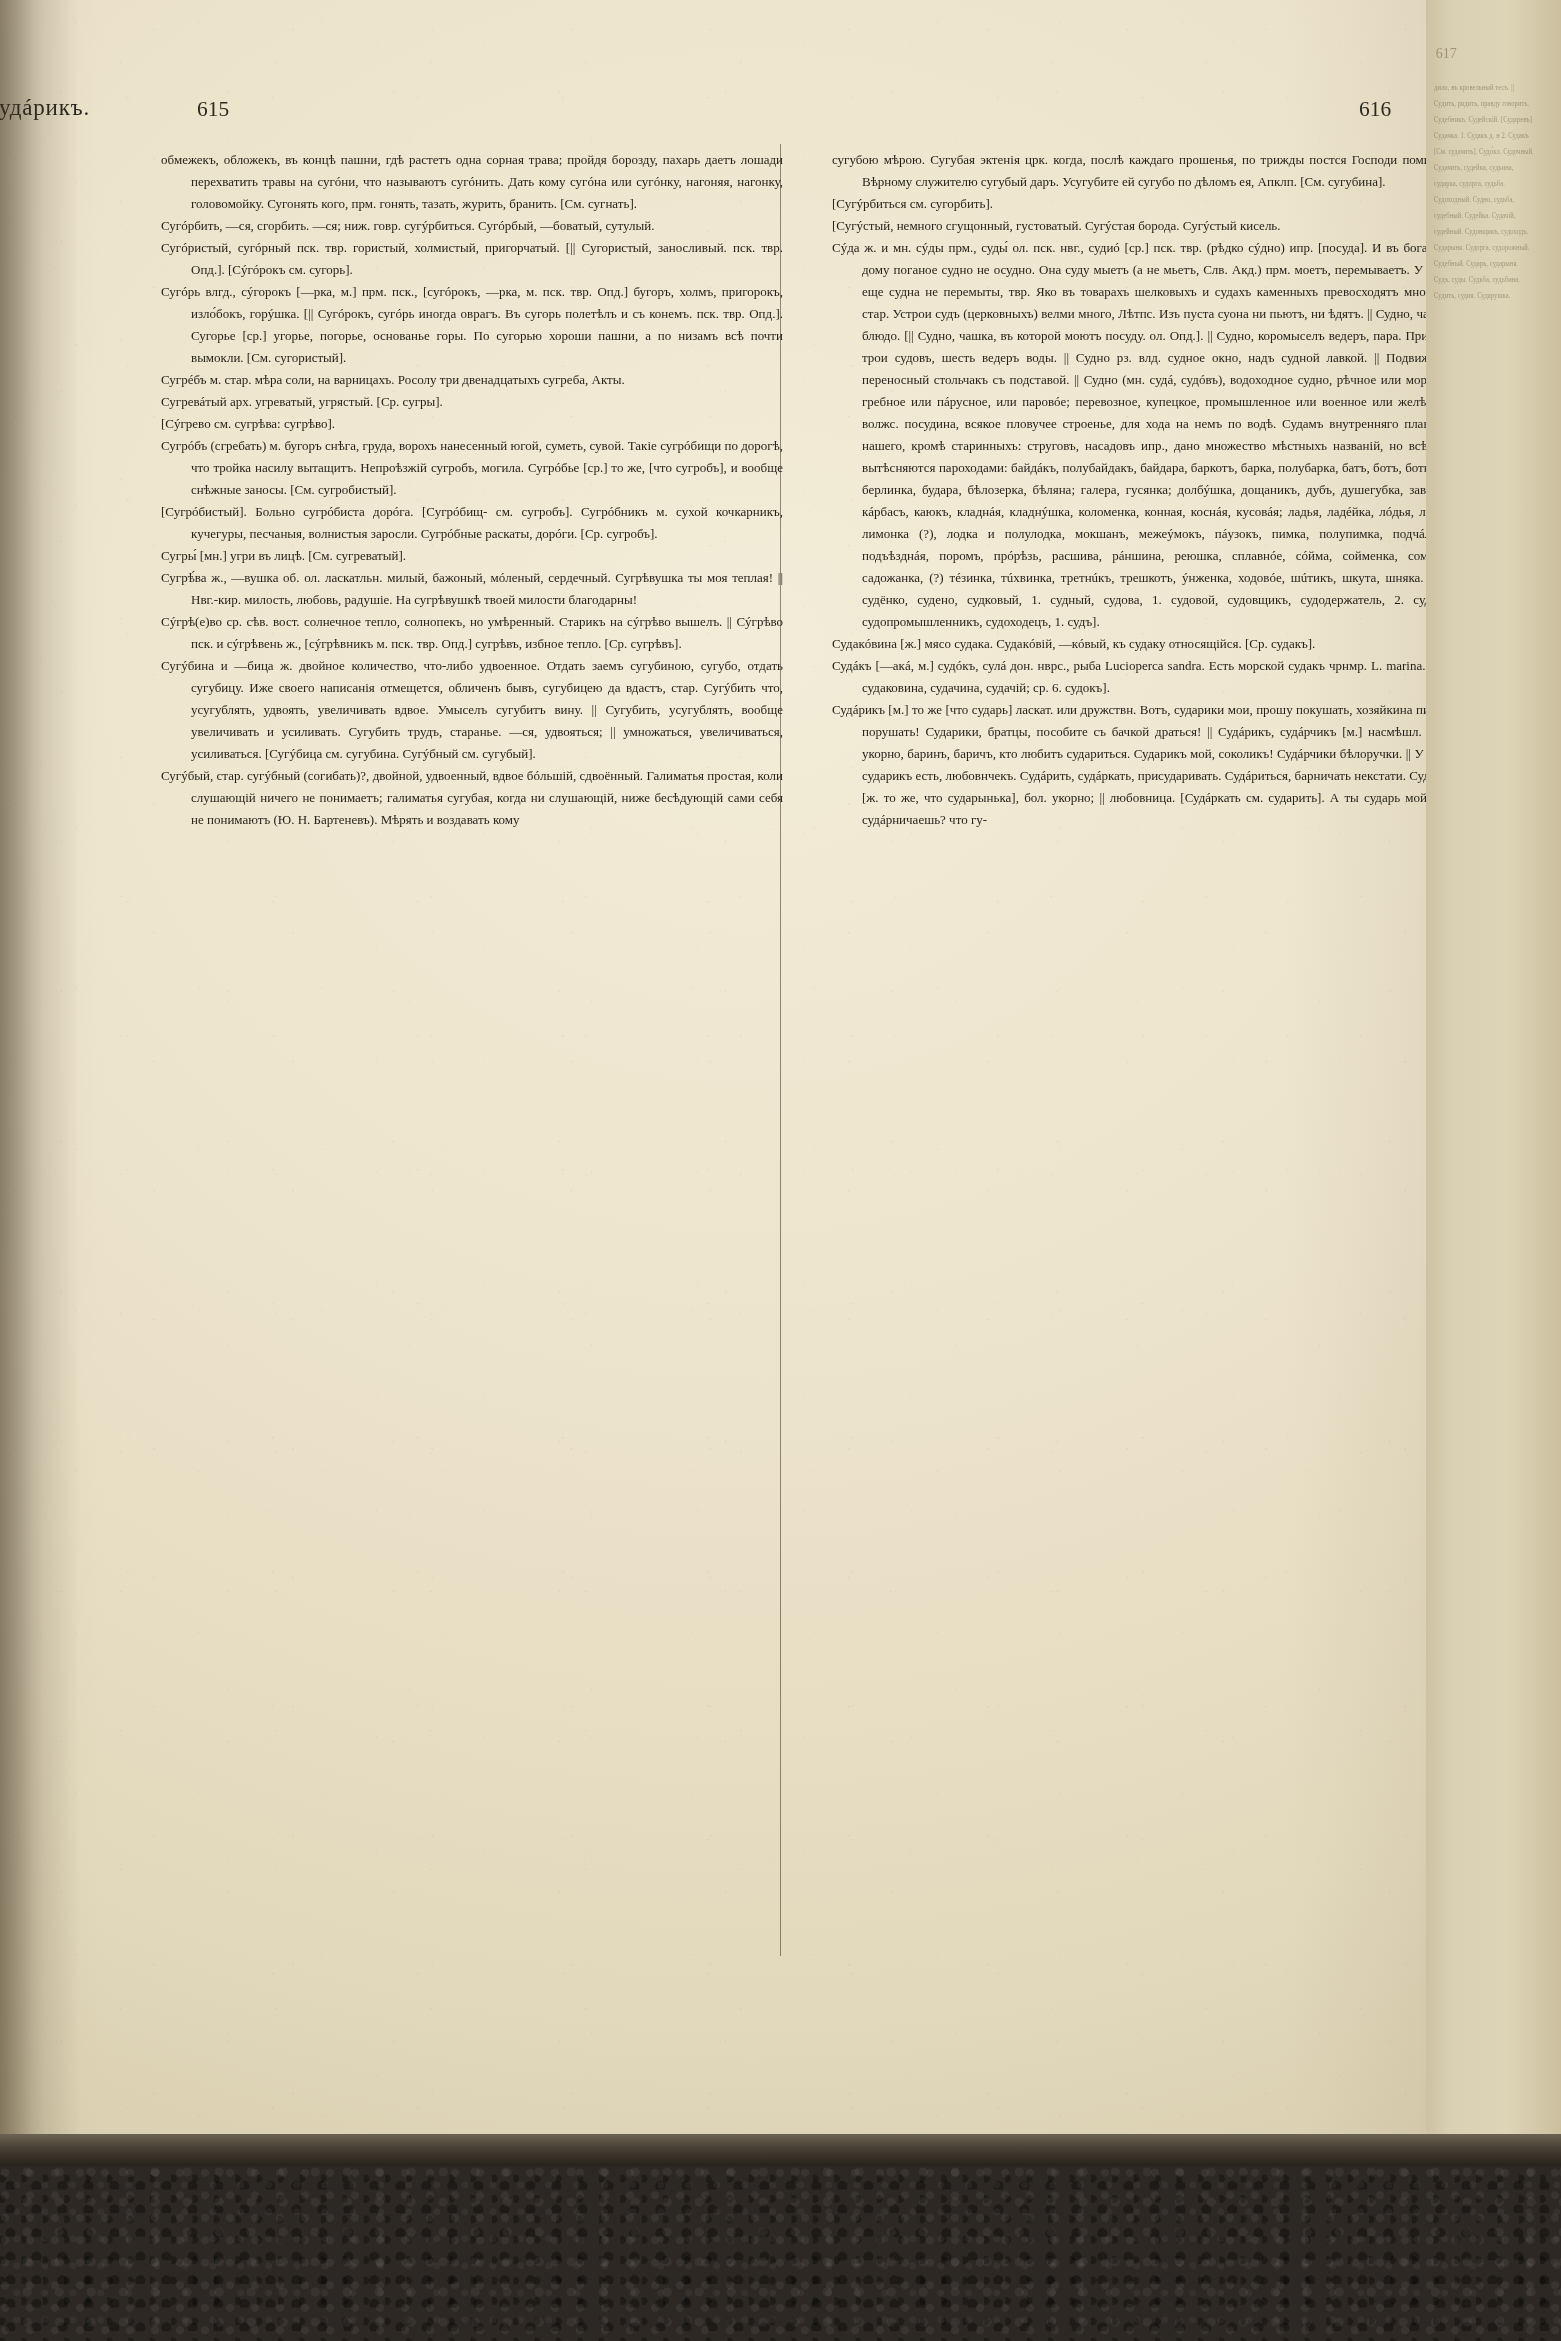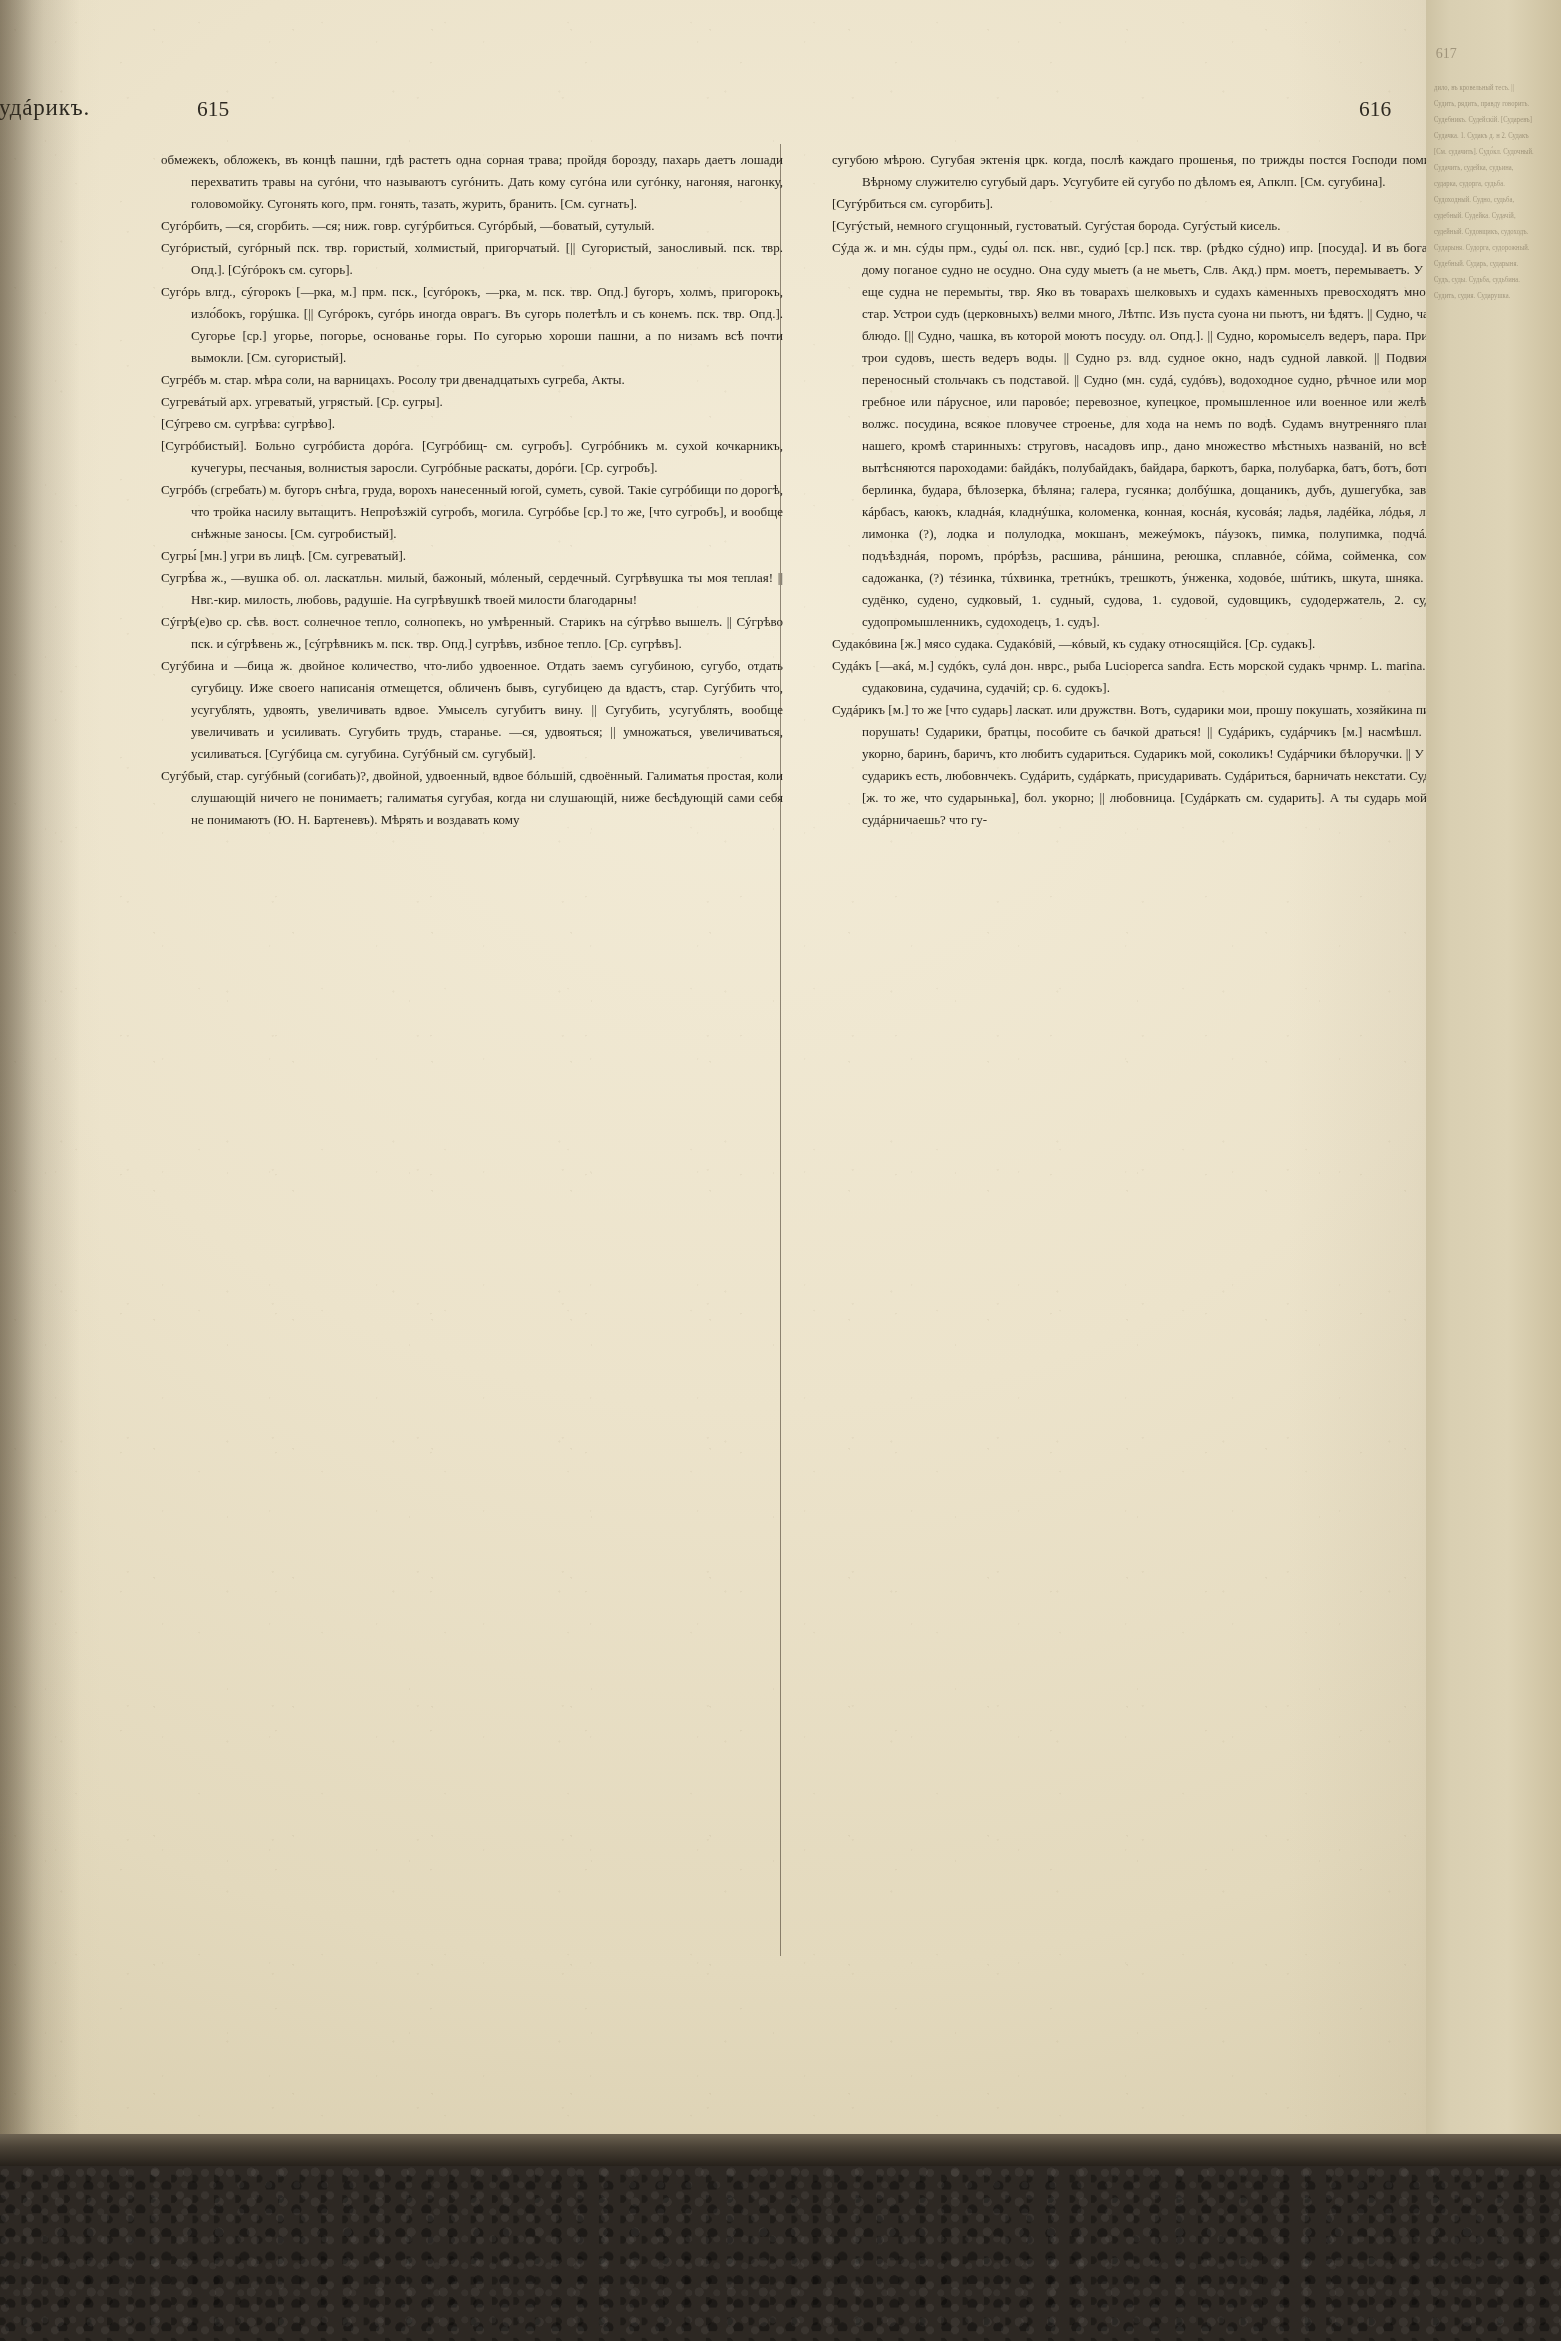--- a/index.html
+++ b/index.html
@@ -204,22 +204,22 @@
       <div class="columns">
 
         <div class="col left">
           <p class="entry">обмежекъ, обложекъ, въ концѣ пашни, гдѣ растетъ одна сорная трава; пройдя борозду, пахарь даетъ лошади перехватить травы на сугóни, что называютъ сугóнить. Дать кому сугóна или сугóнку, нагоняя, нагонку, головомойку. Сугонять кого, прм. гонять, тазать, журить, бранить. [См. сугнать].</p>
           <p class="entry">Сугóрбить, —ся, сгорбить. —ся; ниж. говр. сугýрбиться. Сугóрбый, —боватый, сутулый.</p>
           <p class="entry">Сугóристый, сугóрный пск. твр. гористый, холмистый, пригорчатый. [|| Сугористый, заносливый. пск. твр. Опд.]. [Сýгóрокъ см. сугорь].</p>
           <p class="entry">Сугóрь влгд., сýгорокъ [—рка, м.] прм. пск., [сугóрокъ, —рка, м. пск. твр. Опд.] бугоръ, холмъ, пригорокъ, изло́бокъ, горýшка. [|| Сугóрокъ, сугóрь иногда оврагъ. Въ сугорь полетѣлъ и съ конемъ. пск. твр. Опд.]. Сугорье [ср.] угорье, погорье, основанье горы. По сугорью хороши пашни, а по низамъ всѣ почти вымокли. [См. сугористый].</p>
           <p class="entry">Сугрéбъ м. стар. мѣра соли, на варницахъ. Росолу три двенадцатыхъ сугреба, Акты.</p>
           <p class="entry">Сугревáтый арх. угреватый, угрястый. [Ср. сугры].</p>
           <p class="entry">[Сýгрево см. сугрѣва: сугрѣво].</p>
+          <p class="entry">Сугрóбъ (сгребать) м. бугоръ снѣга, груда, ворохъ нанесенный югой, суметь, сувой. Такіе сугрóбищи по дорогѣ, что тройка насилу вытащитъ. Непроѣзжій сугробъ, могила. Сугрóбье [ср.] то же, [что сугробъ], и вообще снѣжные заносы. [См. сугробистый].</p>
           <p class="entry">[Сугрóбистый]. Больно сугрóбиста дорóга. [Сугрóбищ- см. сугробъ]. Сугрóбникъ м. сухой кочкарникъ, кучегуры, песчаныя, волнистыя заросли. Сугрóбные раскаты, дорóги. [Ср. сугробъ].</p>
-          <p class="entry">Сугрóбъ (сгребать) м. бугоръ снѣга, груда, ворохъ нанесенный югой, суметь, сувой. Такіе сугрóбищи по дорогѣ, что тройка насилу вытащитъ. Непроѣзжій сугробъ, могила. Сугрóбье [ср.] то же, [что сугробъ], и вообще снѣжные заносы. [См. сугробистый].</p>
           <p class="entry">Сугры́ [мн.] угри въ лицѣ. [См. сугреватый].</p>
           <p class="entry">Сугрѣ́ва ж., —вушка об. ол. ласкатльн. милый, бажоный, мóленый, сердечный. Сугрѣвушка ты моя теплая! || Нвг.-кир. милость, любовь, радушіе. На сугрѣвушкѣ твоей милости благодарны!</p>
           <p class="entry">Сýгрѣ(е)во ср. сѣв. вост. солнечное тепло, солнопекъ, но умѣренный. Старикъ на сýгрѣво вышелъ. || Сýгрѣво пск. и сýгрѣвень ж., [сýгрѣвникъ м. пск. твр. Опд.] сугрѣвъ, избное тепло. [Ср. сугрѣвъ].</p>
           <p class="entry">Сугýбина и —бица ж. двойное количество, что-либо удвоенное. Отдать заемъ сугубиною, сугубо, отдать сугубицу. Иже своего написанія отмещется, обличенъ бывъ, сугубицею да вдастъ, стар. Сугýбить что, усугублять, удвоять, увеличивать вдвое. Умыселъ сугубитъ вину. || Сугубить, усугублять, вообще увеличивать и усиливать. Сугубить трудъ, старанье. —ся, удвояться; || умножаться, увеличиваться, усиливаться. [Сугýбица см. сугубина. Сугýбный см. сугубый].</p>
           <p class="entry">Сугýбый, стар. сугýбный (согибать)?, двойной, удвоенный, вдвое бóльшій, сдвоённый. Галиматья простая, коли слушающій ничего не понимаетъ; галиматья сугубая, когда ни слушающій, ниже бесѣдующій сами себя не понимаютъ (Ю. Н. Бартеневъ). Мѣрять и воздавать кому</p>
         </div>
 
         <div class="col right">
           <p class="entry">сугубою мѣрою. Сугубая эктенія црк. когда, послѣ каждаго прошенья, по трижды постся Господи помилуй. Вѣрному служителю сугубый даръ. Усугубите ей сугубо по дѣломъ ея, Апклп. [См. сугубина].</p>
           <p class="entry">[Сугýрбиться см. сугорбить].</p>

